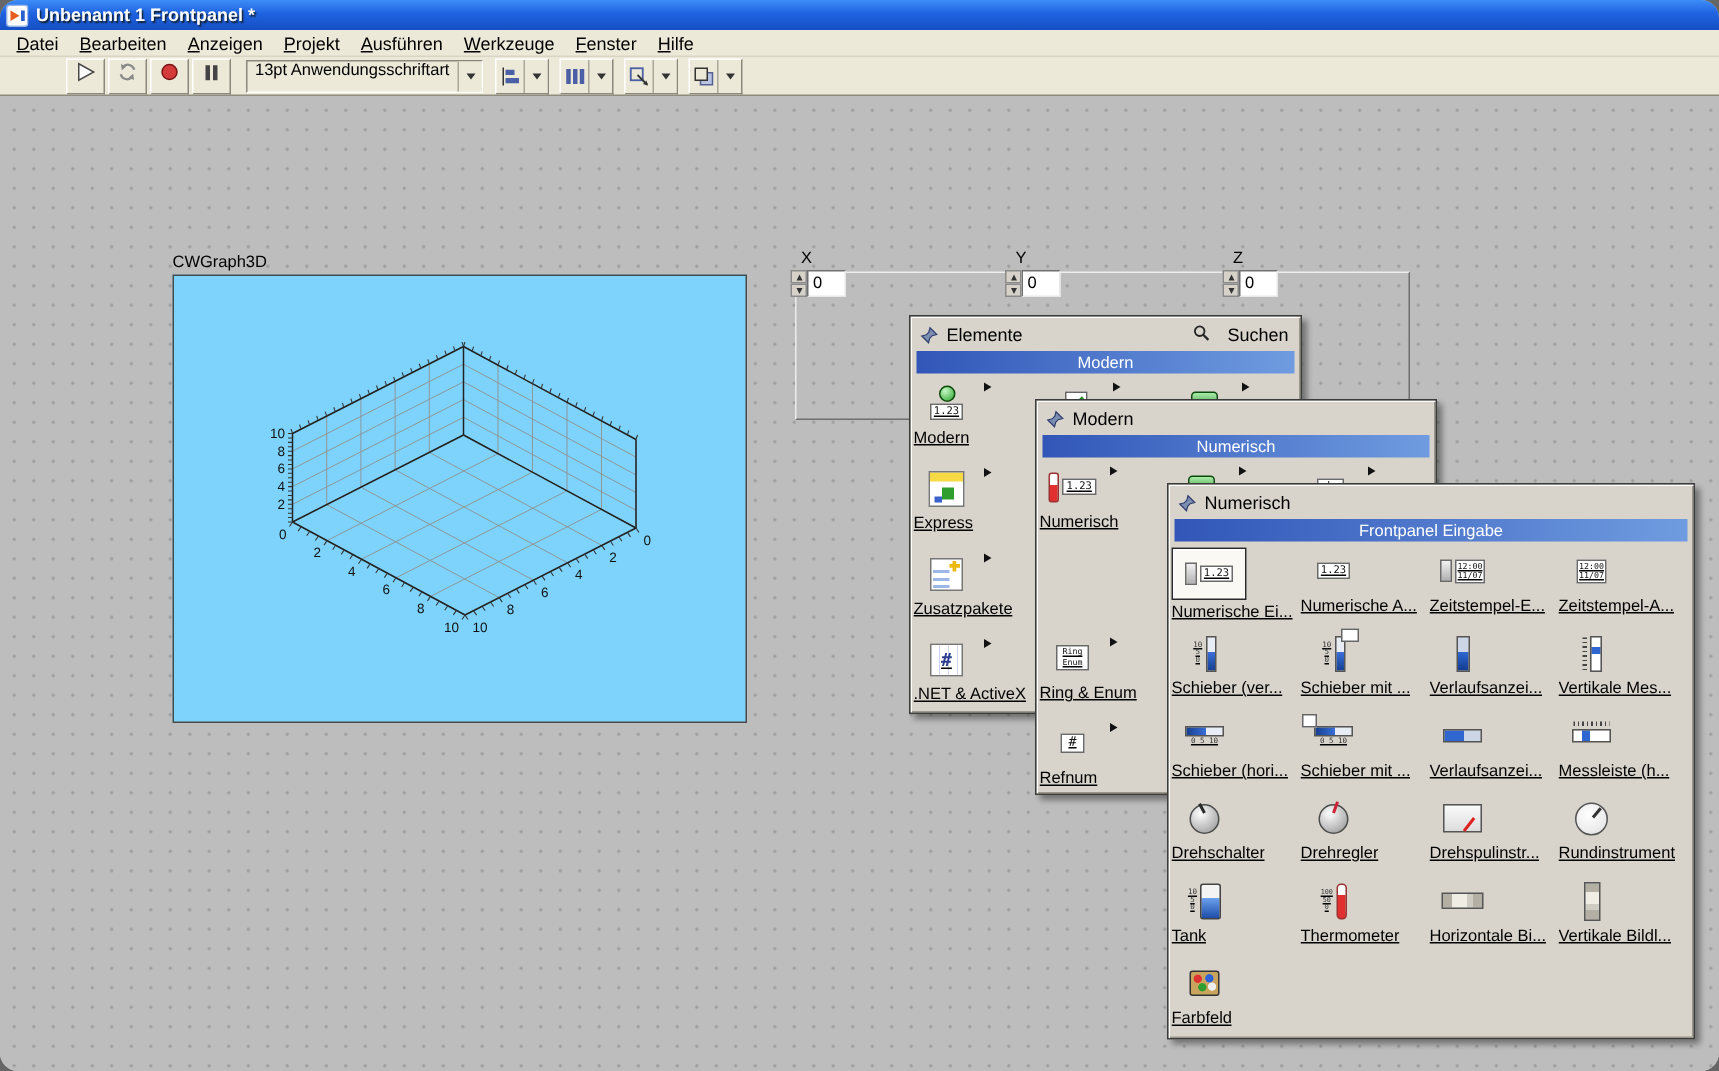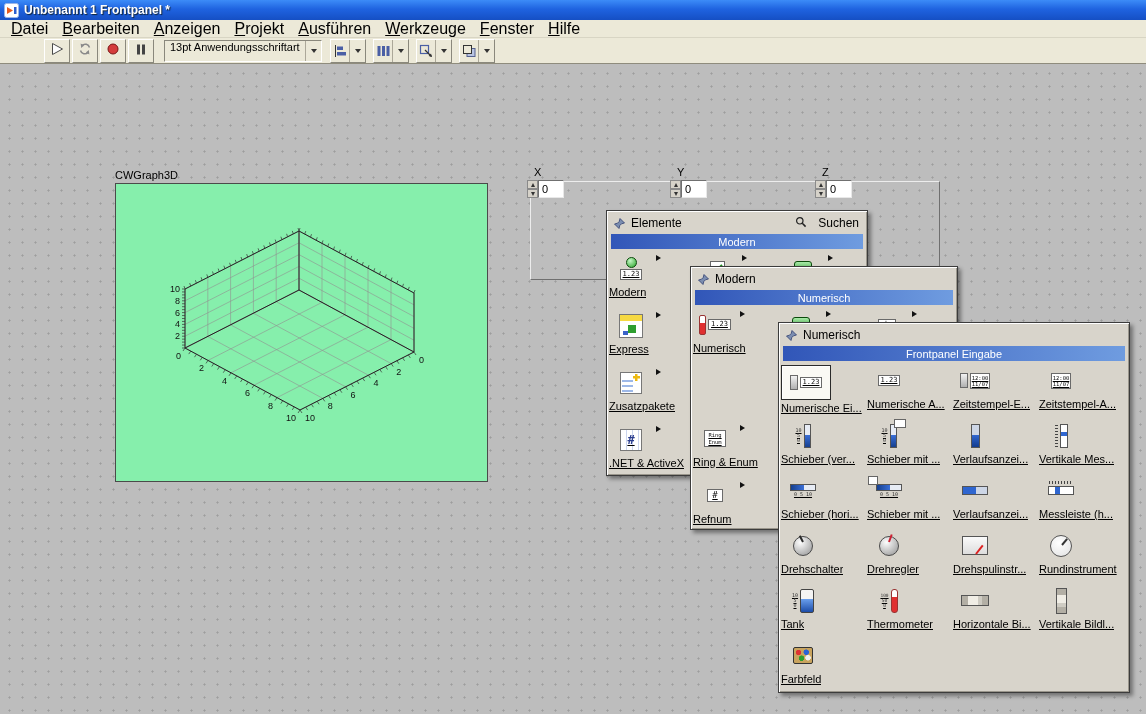--- a/index.html
+++ b/index.html
@@ -1,29 +1,29 @@
 <!DOCTYPE html>
 <html><head>
 <meta charset="utf-8">
 <style>
   html,body{margin:0;padding:0;background:#666;}
   #screen{position:relative;width:1146px;height:714px;overflow:hidden;
-    font-family:"Liberation Sans",sans-serif;background:#BDBDBD;}
+    font-family:"Liberation Sans",sans-serif;background:#BDBDBD;border-radius:12px;}
 
   
   .titlebar{position:absolute;left:0;top:0;width:100%;height:20px;
     background:linear-gradient(180deg,#3c8cf8 0%,#1f63e0 45%,#154fc4 100%);
     display:flex;align-items:center;gap:5px;padding-left:4px;box-sizing:border-box;}
   .title-text{color:#fff;font-weight:bold;font-size:12px;text-shadow:1px 1px 1px #123;}
   .app-icon{width:15px;height:15px;display:inline-flex;}
 
   .menubar{position:absolute;left:0;top:20px;width:100%;height:18px;background:#ECE9D8;
     display:flex;align-items:center;padding-left:4px;box-sizing:border-box;
     border-bottom:1px solid #d8d5c4;}
-  .menu-item{display:inline-block;font-size:16px;color:#000;padding:1px 7px;cursor:default;}
+  .menu-item{display:inline-block;font-size:12px;color:#000;padding:1px 7px;cursor:default;}
   .menu-item::first-letter{text-decoration:underline;}
 
   .toolbar{position:absolute;left:0;top:38px;width:100%;height:26px;background:#ECE9D8;
     border-bottom:1px solid #8f8c7d;display:flex;align-items:center;box-sizing:border-box;}
   #tb-buttons{display:flex;gap:2px;margin-left:44px;}
   .tb-btn{width:24px;height:22px;background:#ECE9D8;border:1px solid;
     border-color:#fff #8a887c #8a887c #fff;display:flex;align-items:center;justify-content:center;}
   .font-combo{margin-left:10px;height:22px;width:158px;display:flex;
     border:1px solid;border-color:#8a887c #fff #fff #8a887c;background:#ECE9D8;box-sizing:border-box;}
   .font-combo .fc-text{flex:1;font-size:11px;padding-left:5px;white-space:nowrap;overflow:hidden;}
@@ -35,22 +35,22 @@
   .tb-combo{height:22px;display:flex;align-items:center;border:1px solid;
     border-color:#fff #8a887c #8a887c #fff;background:#ECE9D8;}
   .tb-ic{width:18px;height:16px;display:flex;align-items:center;justify-content:center;}
 
   
   .panel{position:absolute;left:0;top:64px;width:1146px;height:650px;background-color:#BDBDBD;
     background-image:radial-gradient(circle,#9d9d9d 0.9px,transparent 1.2px);
     background-size:13px 13px;background-position:3px 3px;}
 
   .graph-label{position:absolute;left:115px;top:169px;font-size:11px;color:#000;}
-  .graph-box{position:absolute;left:115px;top:183px;width:371px;height:297px;background:#86efac;
-    border:1px solid #4a4a4a;}
+  .graph-box{position:absolute;left:115px;top:183px;width:371px;height:297px;background:#7dd3fc;
+    border:1px solid #4a4a4a;padding-left:10px;}
   .container-rect{position:absolute;left:530px;top:181px;width:408px;height:97px;
     border:1px solid;border-color:#ededed #6f6f6f #6f6f6f #ededed;z-index:1;}
 
   .num-ctl{position:absolute;z-index:2;}
   .ctl-label{font-size:11px;color:#000;margin-left:7px;margin-bottom:2px;}
   .ctl-row{display:flex;}
   .spinbox{display:flex;flex-direction:column;}
   .sb{display:block;width:11px;height:9px;background:#d6d2c9;border:1px solid #8a8a8a;
     position:relative;box-sizing:border-box;}
   .sb::after{content:"";position:absolute;left:2.5px;border-left:2.5px solid transparent;

